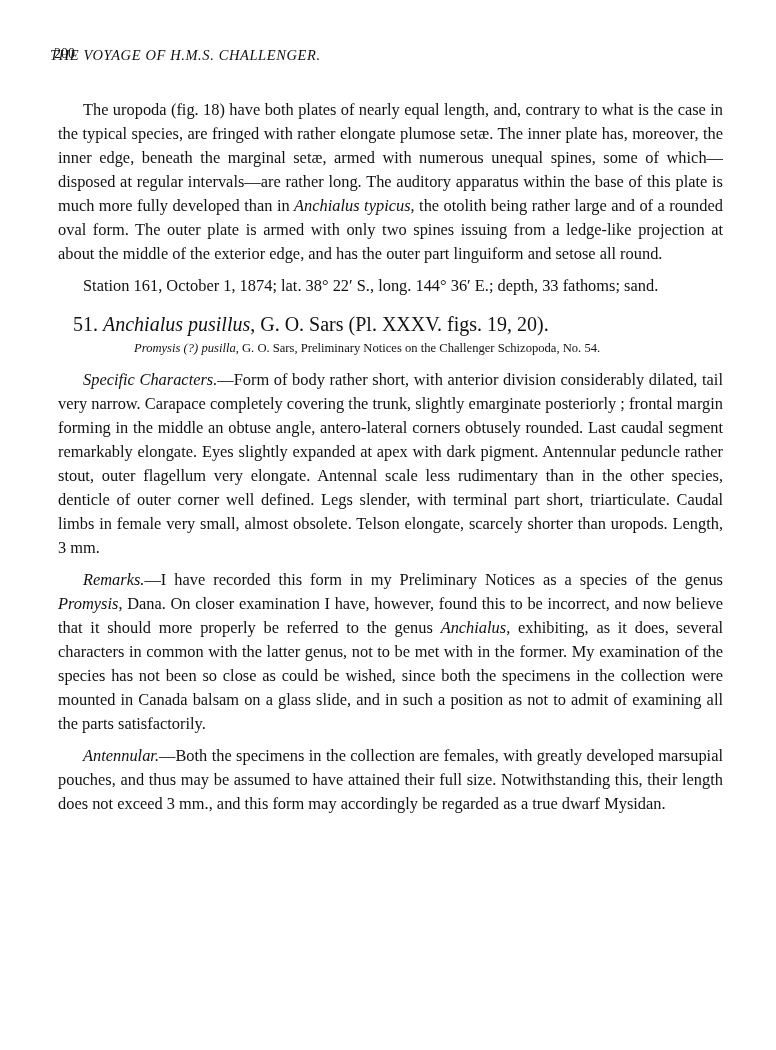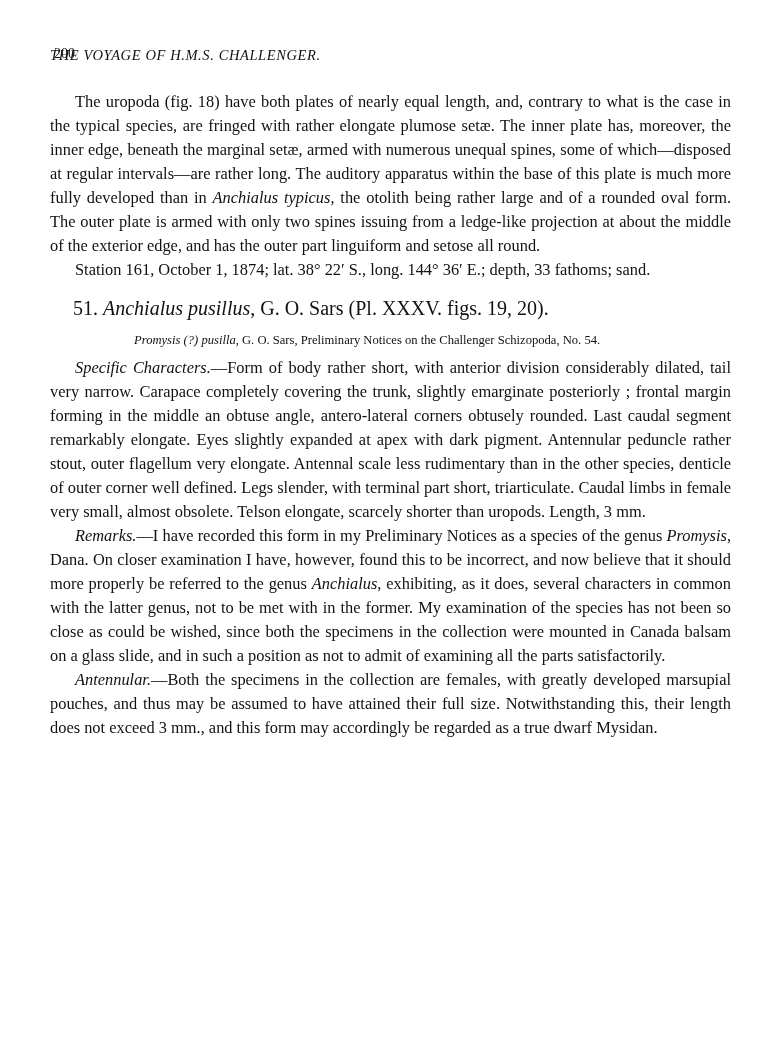--- a/index.html
+++ b/index.html
@@ -4,24 +4,24 @@
 <style>
   html, body { margin: 0; padding: 0; background: #ffffff; }
   body { width: 776px; height: 1050px; position: relative; overflow: hidden;
          font-family: "Liberation Serif", "DejaVu Serif", serif; color: #111; }
   .page { position: absolute; left: 50px; top: 0; width: 681px; }
   .header { position: absolute; top: 46px; left: 0; width: 681px; height: 22px; }
   .pagenum { position: absolute; left: 4px; top: 0; font-size: 14px; font-weight: normal; }
   .runhead { position: absolute; left: 0; width: 681px; text-align: left; top: 1px;
              font-size: 14.5px; letter-spacing: 0.6px; font-style: italic; }
   .body { position: absolute; top: 90px; left: 0; width: 681px; font-size: 16.4px; line-height: 24px; }
-  p { margin: 0; text-align: justify; text-indent: 25px; }
+  p { margin: 8px; text-align: justify; text-indent: 25px; }
   .station { text-indent: 25px; }
   .species { margin-top: 14px; padding-left: 23px; font-size: 20px; line-height: 24px; }
-  .synonym { padding-left: 84px; font-size: 12.6px; line-height: 24px; margin-bottom: 4px; margin-top: 8px; }
+  .synonym { padding-left: 84px; font-size: 12.6px; line-height: 24px; margin-bottom: 4px; }
   i { font-style: italic; }
 </style>
 </head>
 <body>
 
 <div class="page">
   <div class="header">
     <span class="pagenum">200</span>
     <span class="runhead">THE VOYAGE OF H.M.S. CHALLENGER.</span>
   </div>

